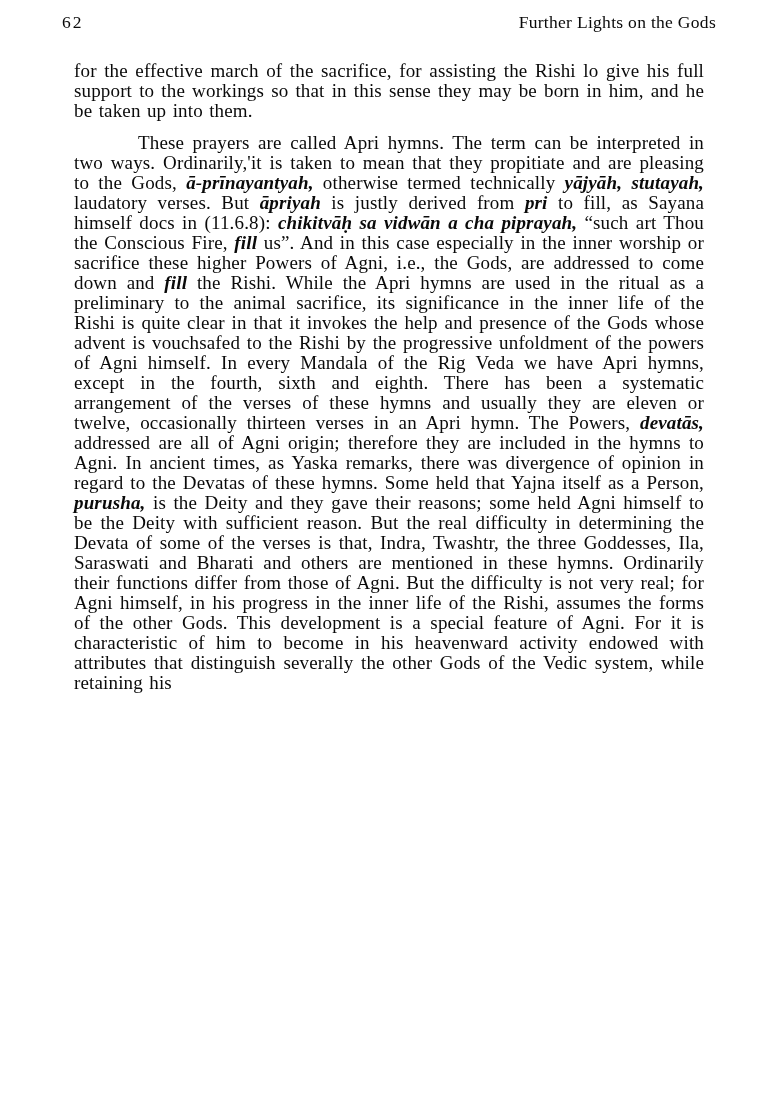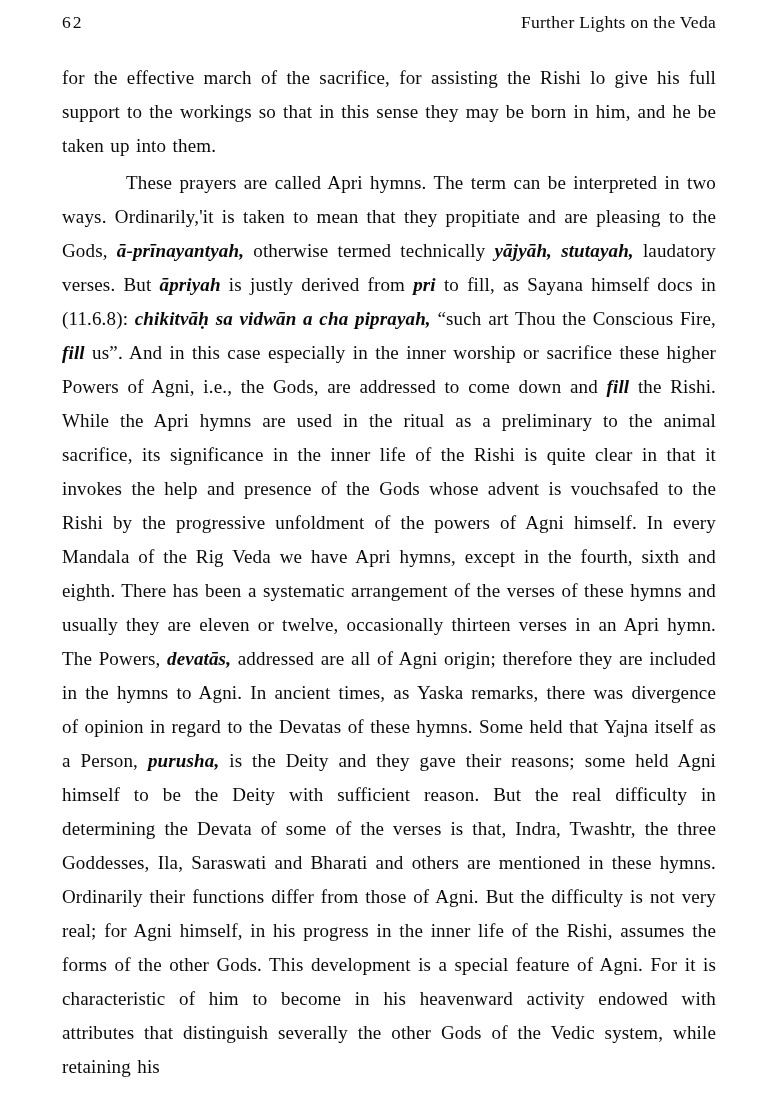--- a/index.html
+++ b/index.html
@@ -27,23 +27,23 @@
     justify-content: space-between;
     align-items: baseline;
     font-size: 17.5px;
     letter-spacing: 0.3px;
     margin-bottom: 28px;
   }
   .page-header .page-number {
     letter-spacing: 2px;
   }
   .page-body p {
-    margin: 0;
+    margin: 12px;
     font-size: 19px;
-    line-height: 34px;
+    line-height: 20px;
     text-align: justify;
     word-spacing: 1.5px;
     letter-spacing: 0.15px;
   }
   .page-body p + p {
     margin-top: 3px;
   }
   .page-body p.indent {
     text-indent: 64px;
   }
@@ -51,19 +51,19 @@
     font-style: italic;
     font-weight: bold;
   }
 </style>
 </head>
 <body>
 
 <div class="page">
   <header class="page-header">
     <span class="page-number">62</span>
-    <span class="running-title">Further Lights on the Veda</span>
+    <span class="running-title">Further Lights on the Gods</span>
   </header>
   <main class="page-body">
       <p><span>for the effective march of the sacrifice, for assisting the Rishi lo give his full support to the workings so that in this sense they may be born in him, and he be taken up into them.</span></p>
       <p class="indent"><span>These prayers are called Apri hymns. The term can be interpreted in two ways. Ordinarily,'it is taken to mean that they propitiate and are pleasing to the Gods, </span><span class="italic">ā-prīnayantyah,</span><span> otherwise termed technically </span><span class="italic">yājyāh, stutayah,</span><span> laudatory verses. But </span><span class="italic">āpriyah</span><span> is justly derived from </span><span class="italic">pri</span><span> to fill, as Sayana himself docs in (11.6.8): </span><span class="italic">chikitvāḥ sa vidwān a cha piprayah,</span><span> “such art Thou the Conscious Fire, </span><span class="italic">fill</span><span> us”. And in this case especially in the inner worship or sacrifice these higher Powers of Agni, i.e., the Gods, are addressed to come down and </span><span class="italic">fill</span><span> the Rishi. While the Apri hymns are used in the ritual as a preliminary to the animal sacrifice, its significance in the inner life of the Rishi is quite clear in that it invokes the help and presence of the Gods whose advent is vouchsafed to the Rishi by the progressive unfoldment of the powers of Agni himself. In every Mandala of the Rig Veda we have Apri hymns, except in the fourth, sixth and eighth. There has been a systematic arrangement of the verses of these hymns and usually they are eleven or twelve, occasionally thirteen verses in an Apri hymn. The Powers, </span><span class="italic">devatās,</span><span> addressed are all of Agni origin; therefore they are included in the hymns to Agni. In ancient times, as Yaska remarks, there was divergence of opinion in regard to the Devatas of these hymns. Some held that Yajna itself as a Person, </span><span class="italic">purusha,</span><span> is the Deity and they gave their reasons; some held Agni himself to be the Deity with sufficient reason. But the real difficulty in determining the Devata of some of the verses is that, Indra, Twashtr, the three Goddesses, Ila, Saraswati and Bharati and others are mentioned in these hymns. Ordinarily their functions differ from those of Agni. But the difficulty is not very real; for Agni himself, in his progress in the inner life of the Rishi, assumes the forms of the other Gods. This development is a special feature of Agni. For it is characteristic of him to become in his heavenward activity endowed with attributes that distinguish severally the other Gods of the Vedic system, while retaining his</span></p>
     </main>
 </div>
 
 </body></html>

